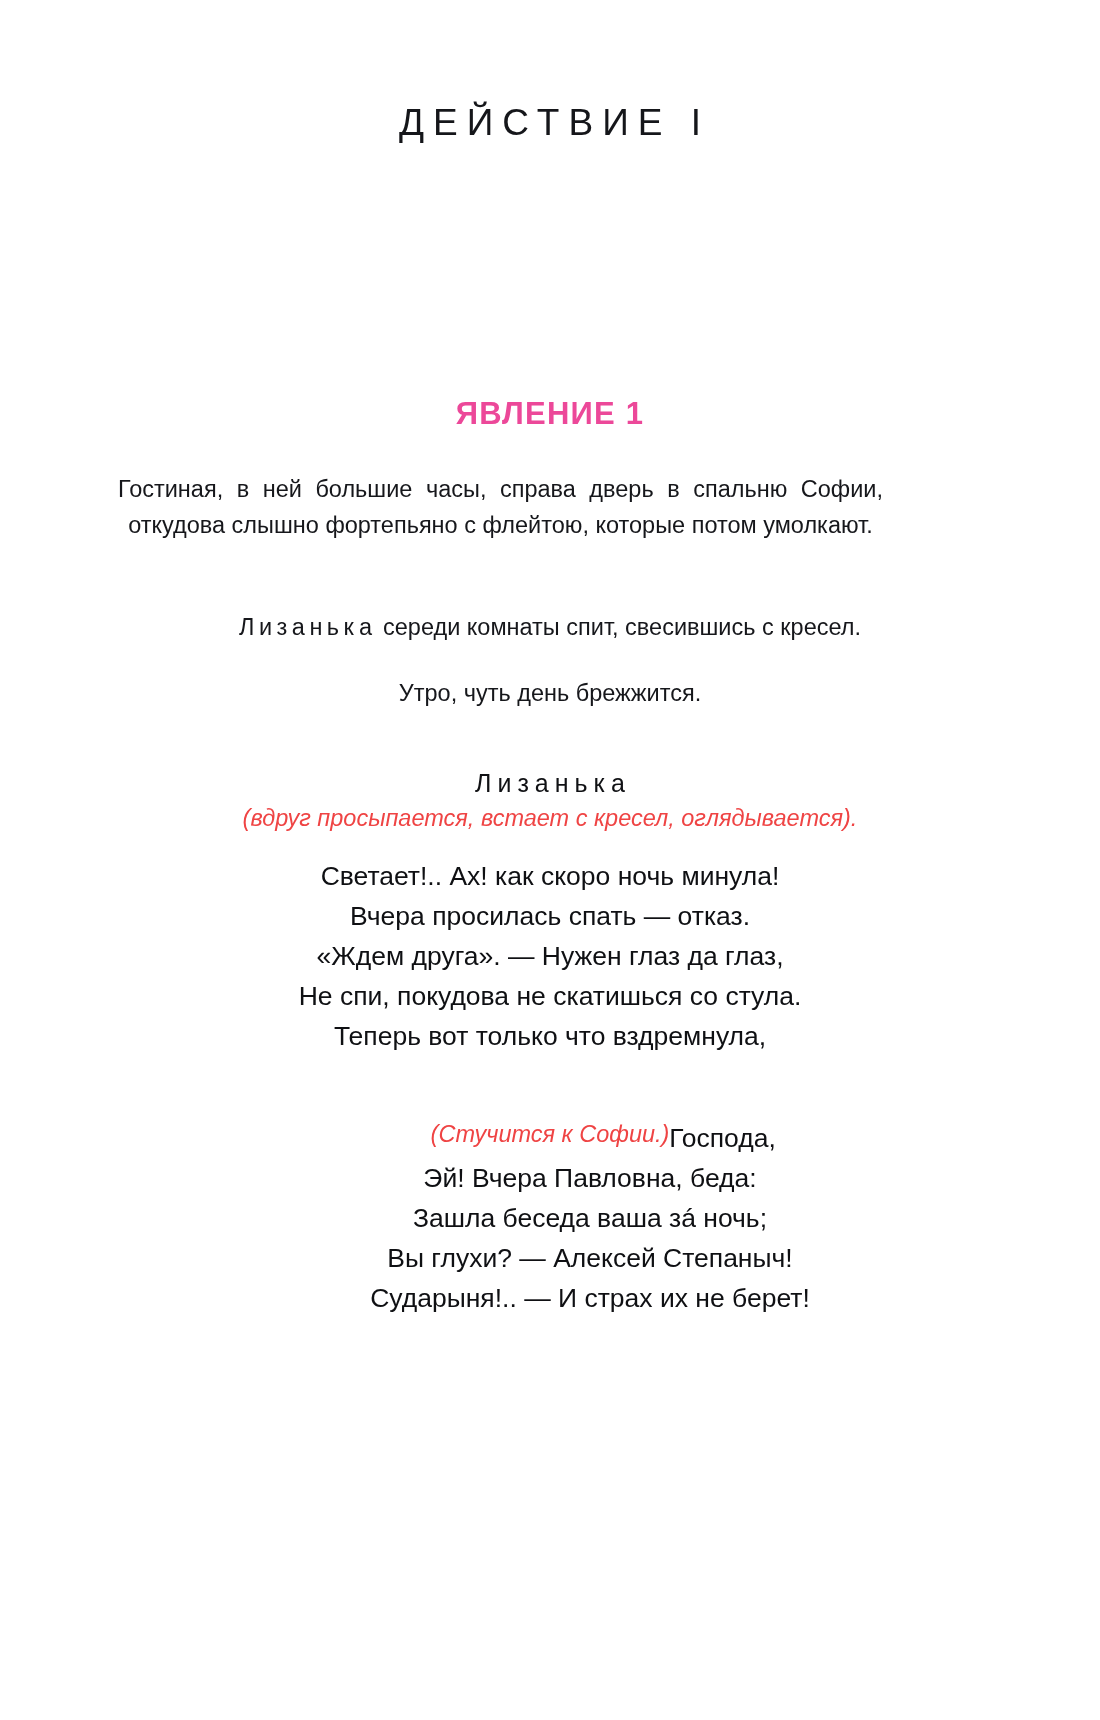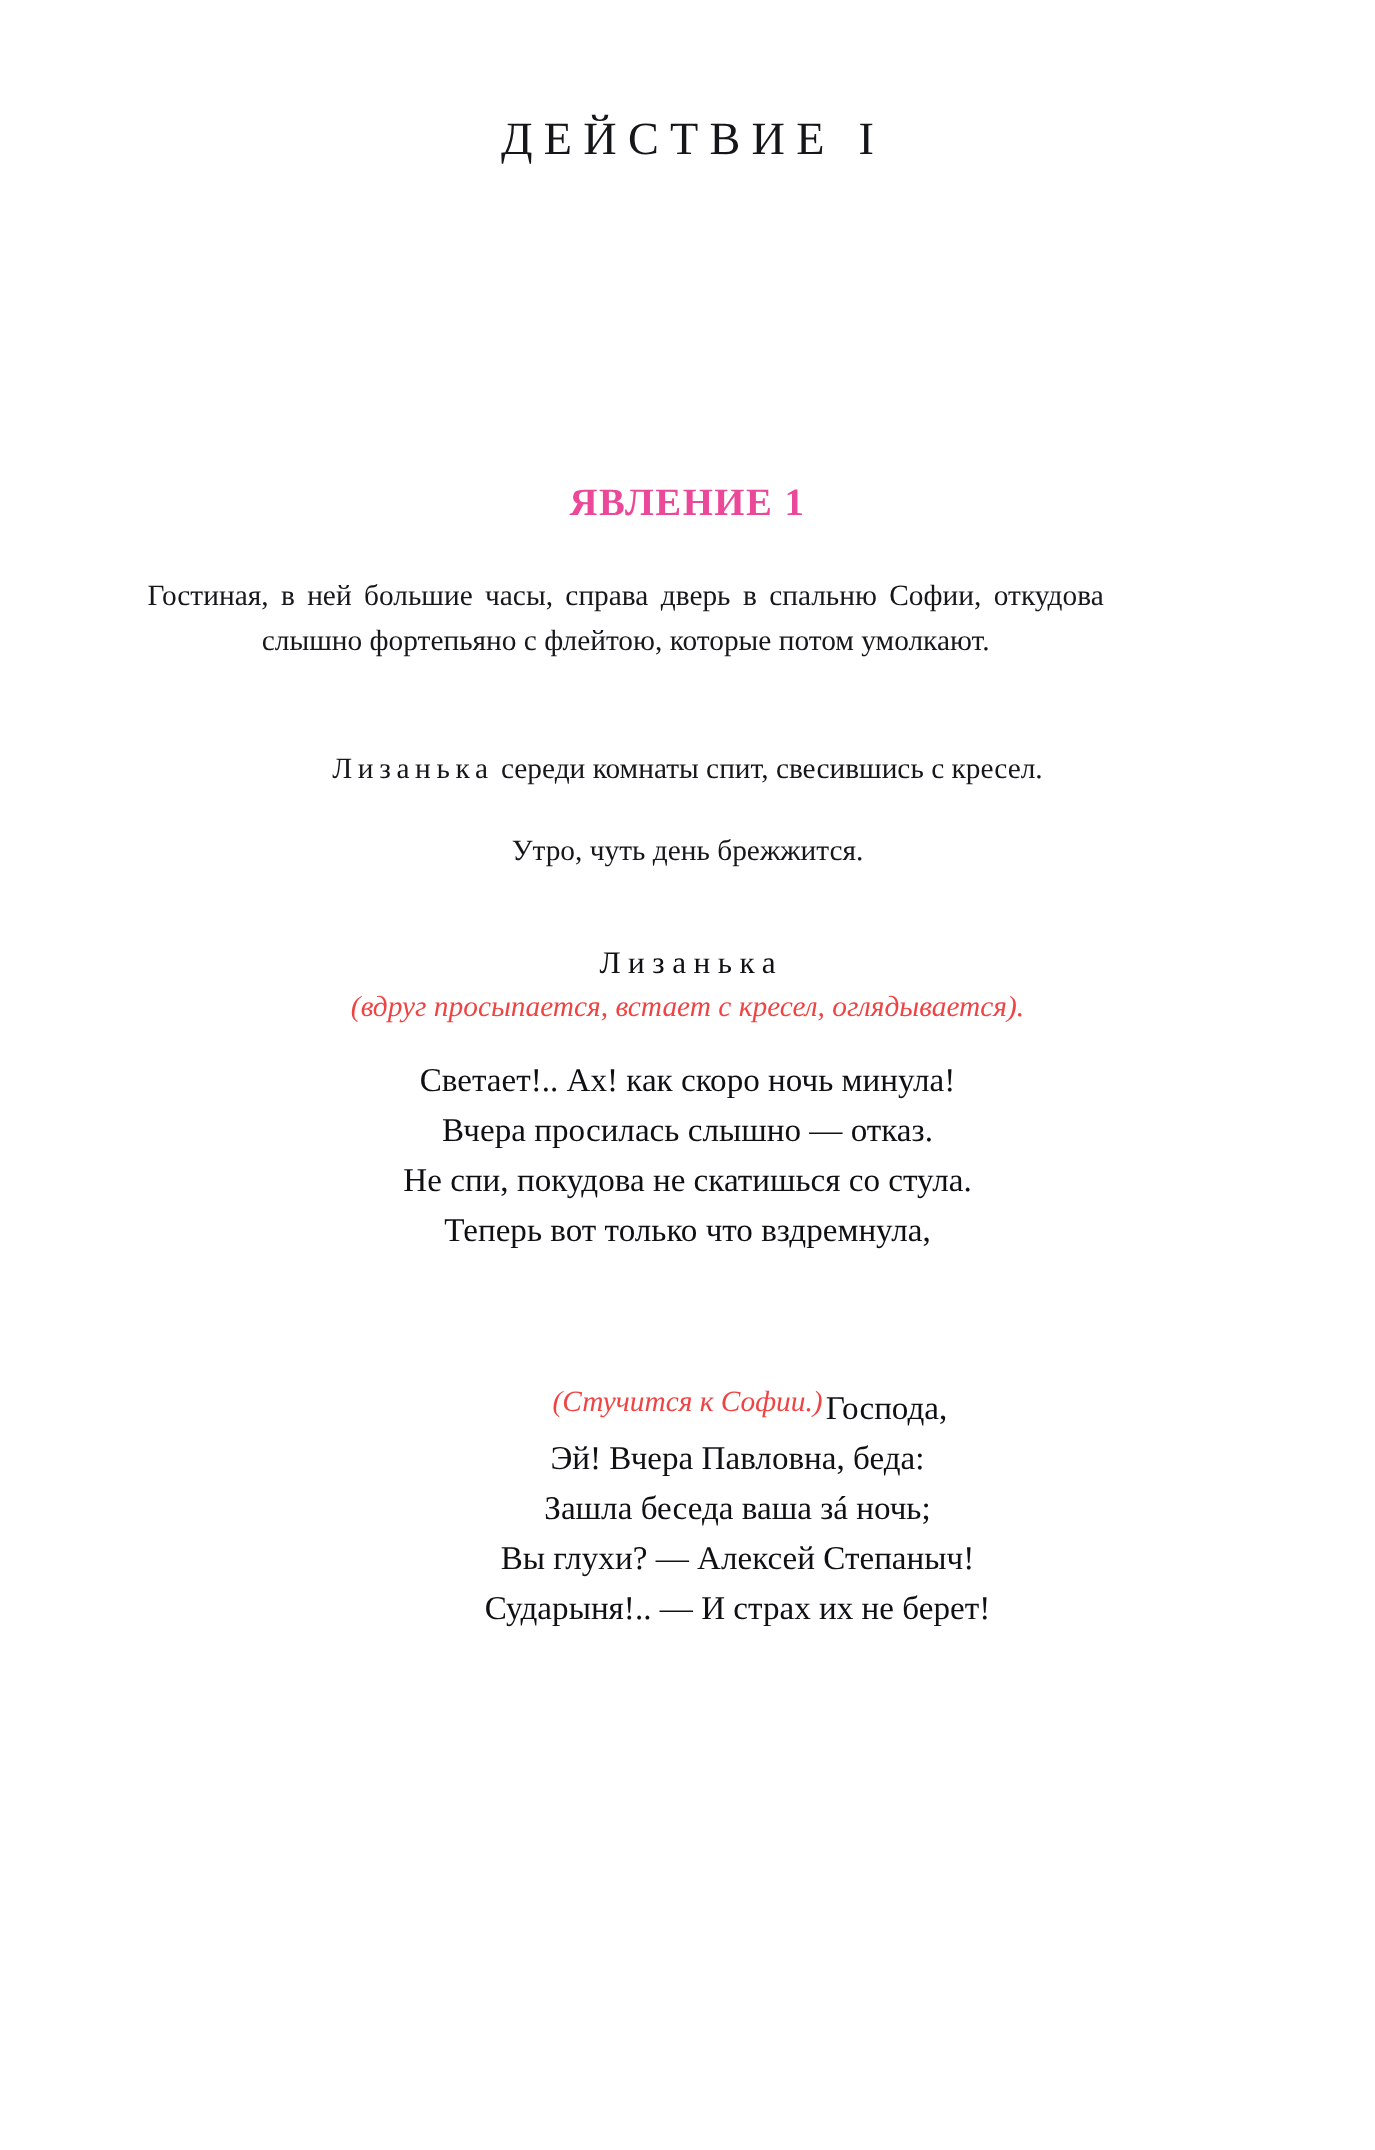--- a/index.html
+++ b/index.html
@@ -5,23 +5,23 @@
   html, body {
     margin: 0;
     padding: 0;
     background: #ffffff;
   }
   .page {
     position: relative;
     width: 1100px;
     height: 1335px;
     background: #ffffff;
-    margin: 4px auto;
+    margin: 16px auto;
     overflow: hidden;
-    font-family: Liberation Serif, serif;
+    font-family: Liberation Sans, sans-serif;
     color: #111111;
   }
 
   
   .act-title {
     position: absolute;
     top: 86px;
     left: 0;
     width: 1100px;
     text-align: center;
@@ -142,21 +142,22 @@
   <div class="stage-line l1"><span class="sp">Лизанька</span><span> середи комнаты спит, свесившись с кресел.</span></div>
 
   <div class="stage-line l2">Утро, чуть день брежжится.</div>
 
   <div class="speaker s1">Лизанька</div>
 
   <div class="direction d1">(вдруг просыпается, встает с кресел, оглядывается).</div>
 
   <div class="verse v1">
     <span class="ln">Светает!.. Ах! как скоро ночь минула!</span>
-    <span class="ln">Вчера просилась слышно — отказ.</span>
+    <span class="ln">Вчера просилась спать — отказ.</span>
+    <span class="ln">«Ждем друга». — Нужен глаз да глаз,</span>
     <span class="ln">Не спи, покудова не скатишься со стула.</span>
     <span class="ln">Теперь вот только что вздремнула,</span>
   </div>
 
   <div class="direction d2">(Стучится к Софии.)</div>
 
   <div class="verse v2">
     <span class="ln">                                    Господа,</span>
     <span class="ln">Эй! Вчера Павловна, беда:</span>
     <span class="ln">Зашла беседа ваша зá ночь;</span>

